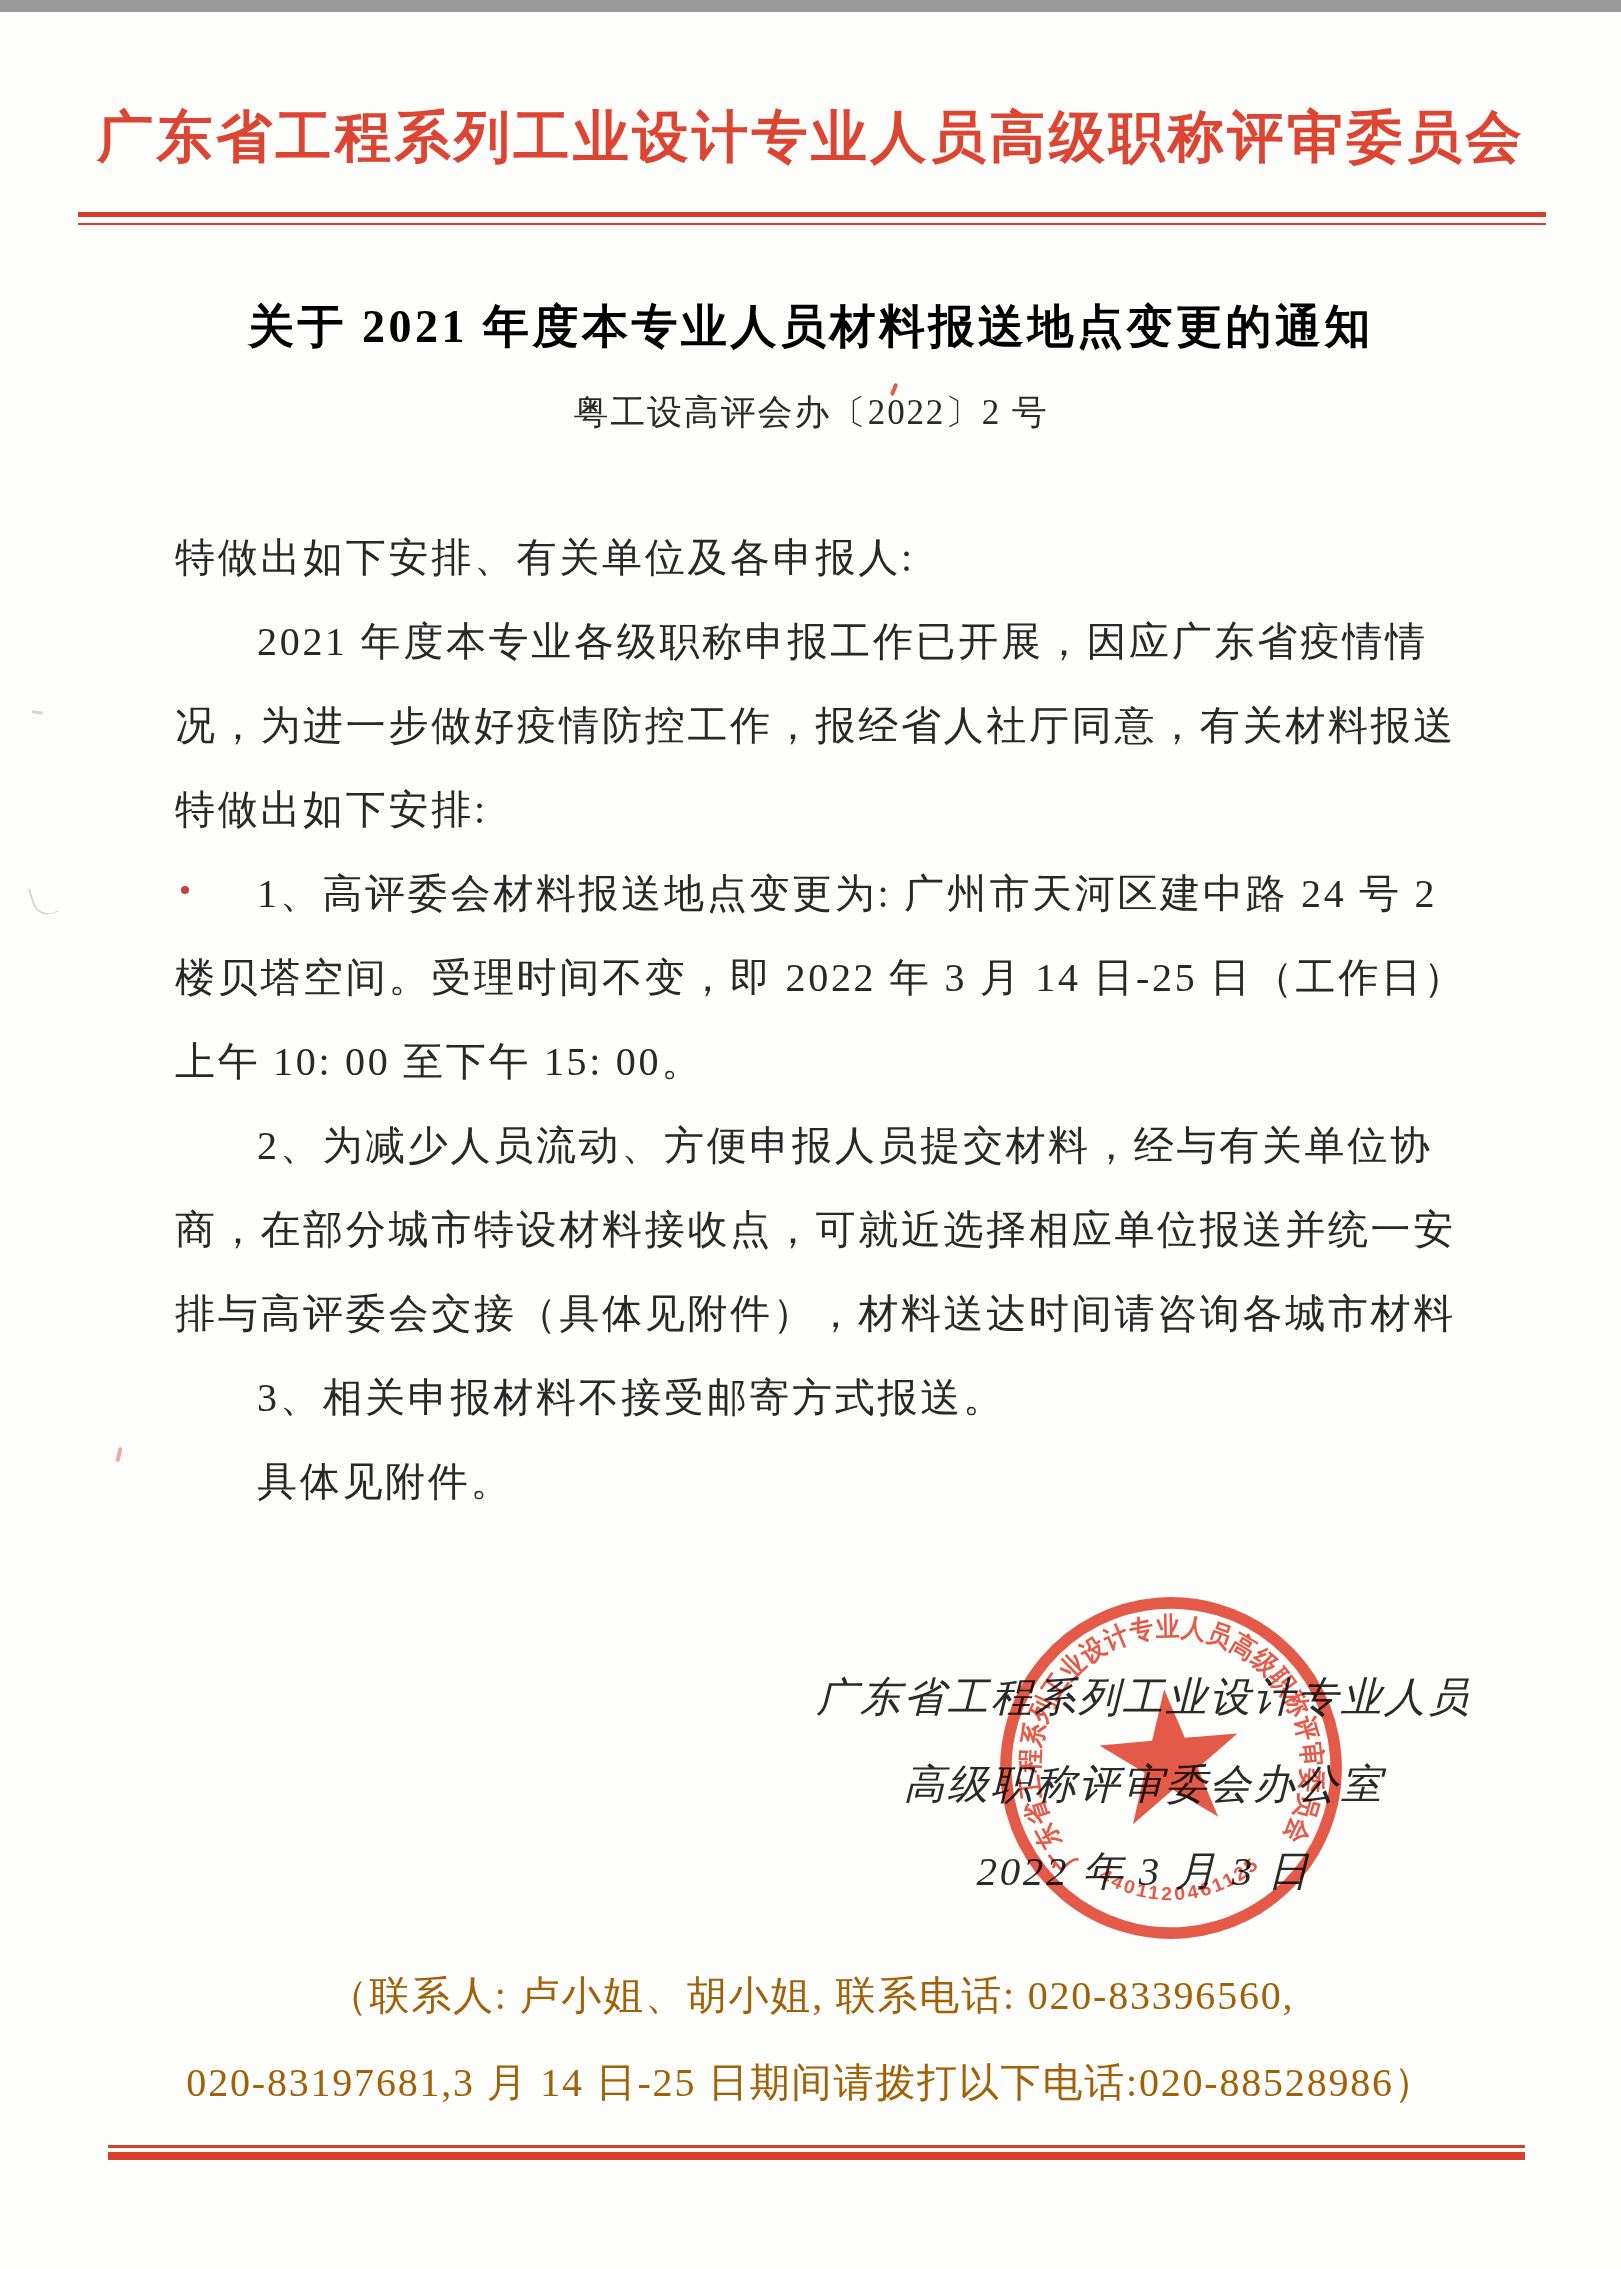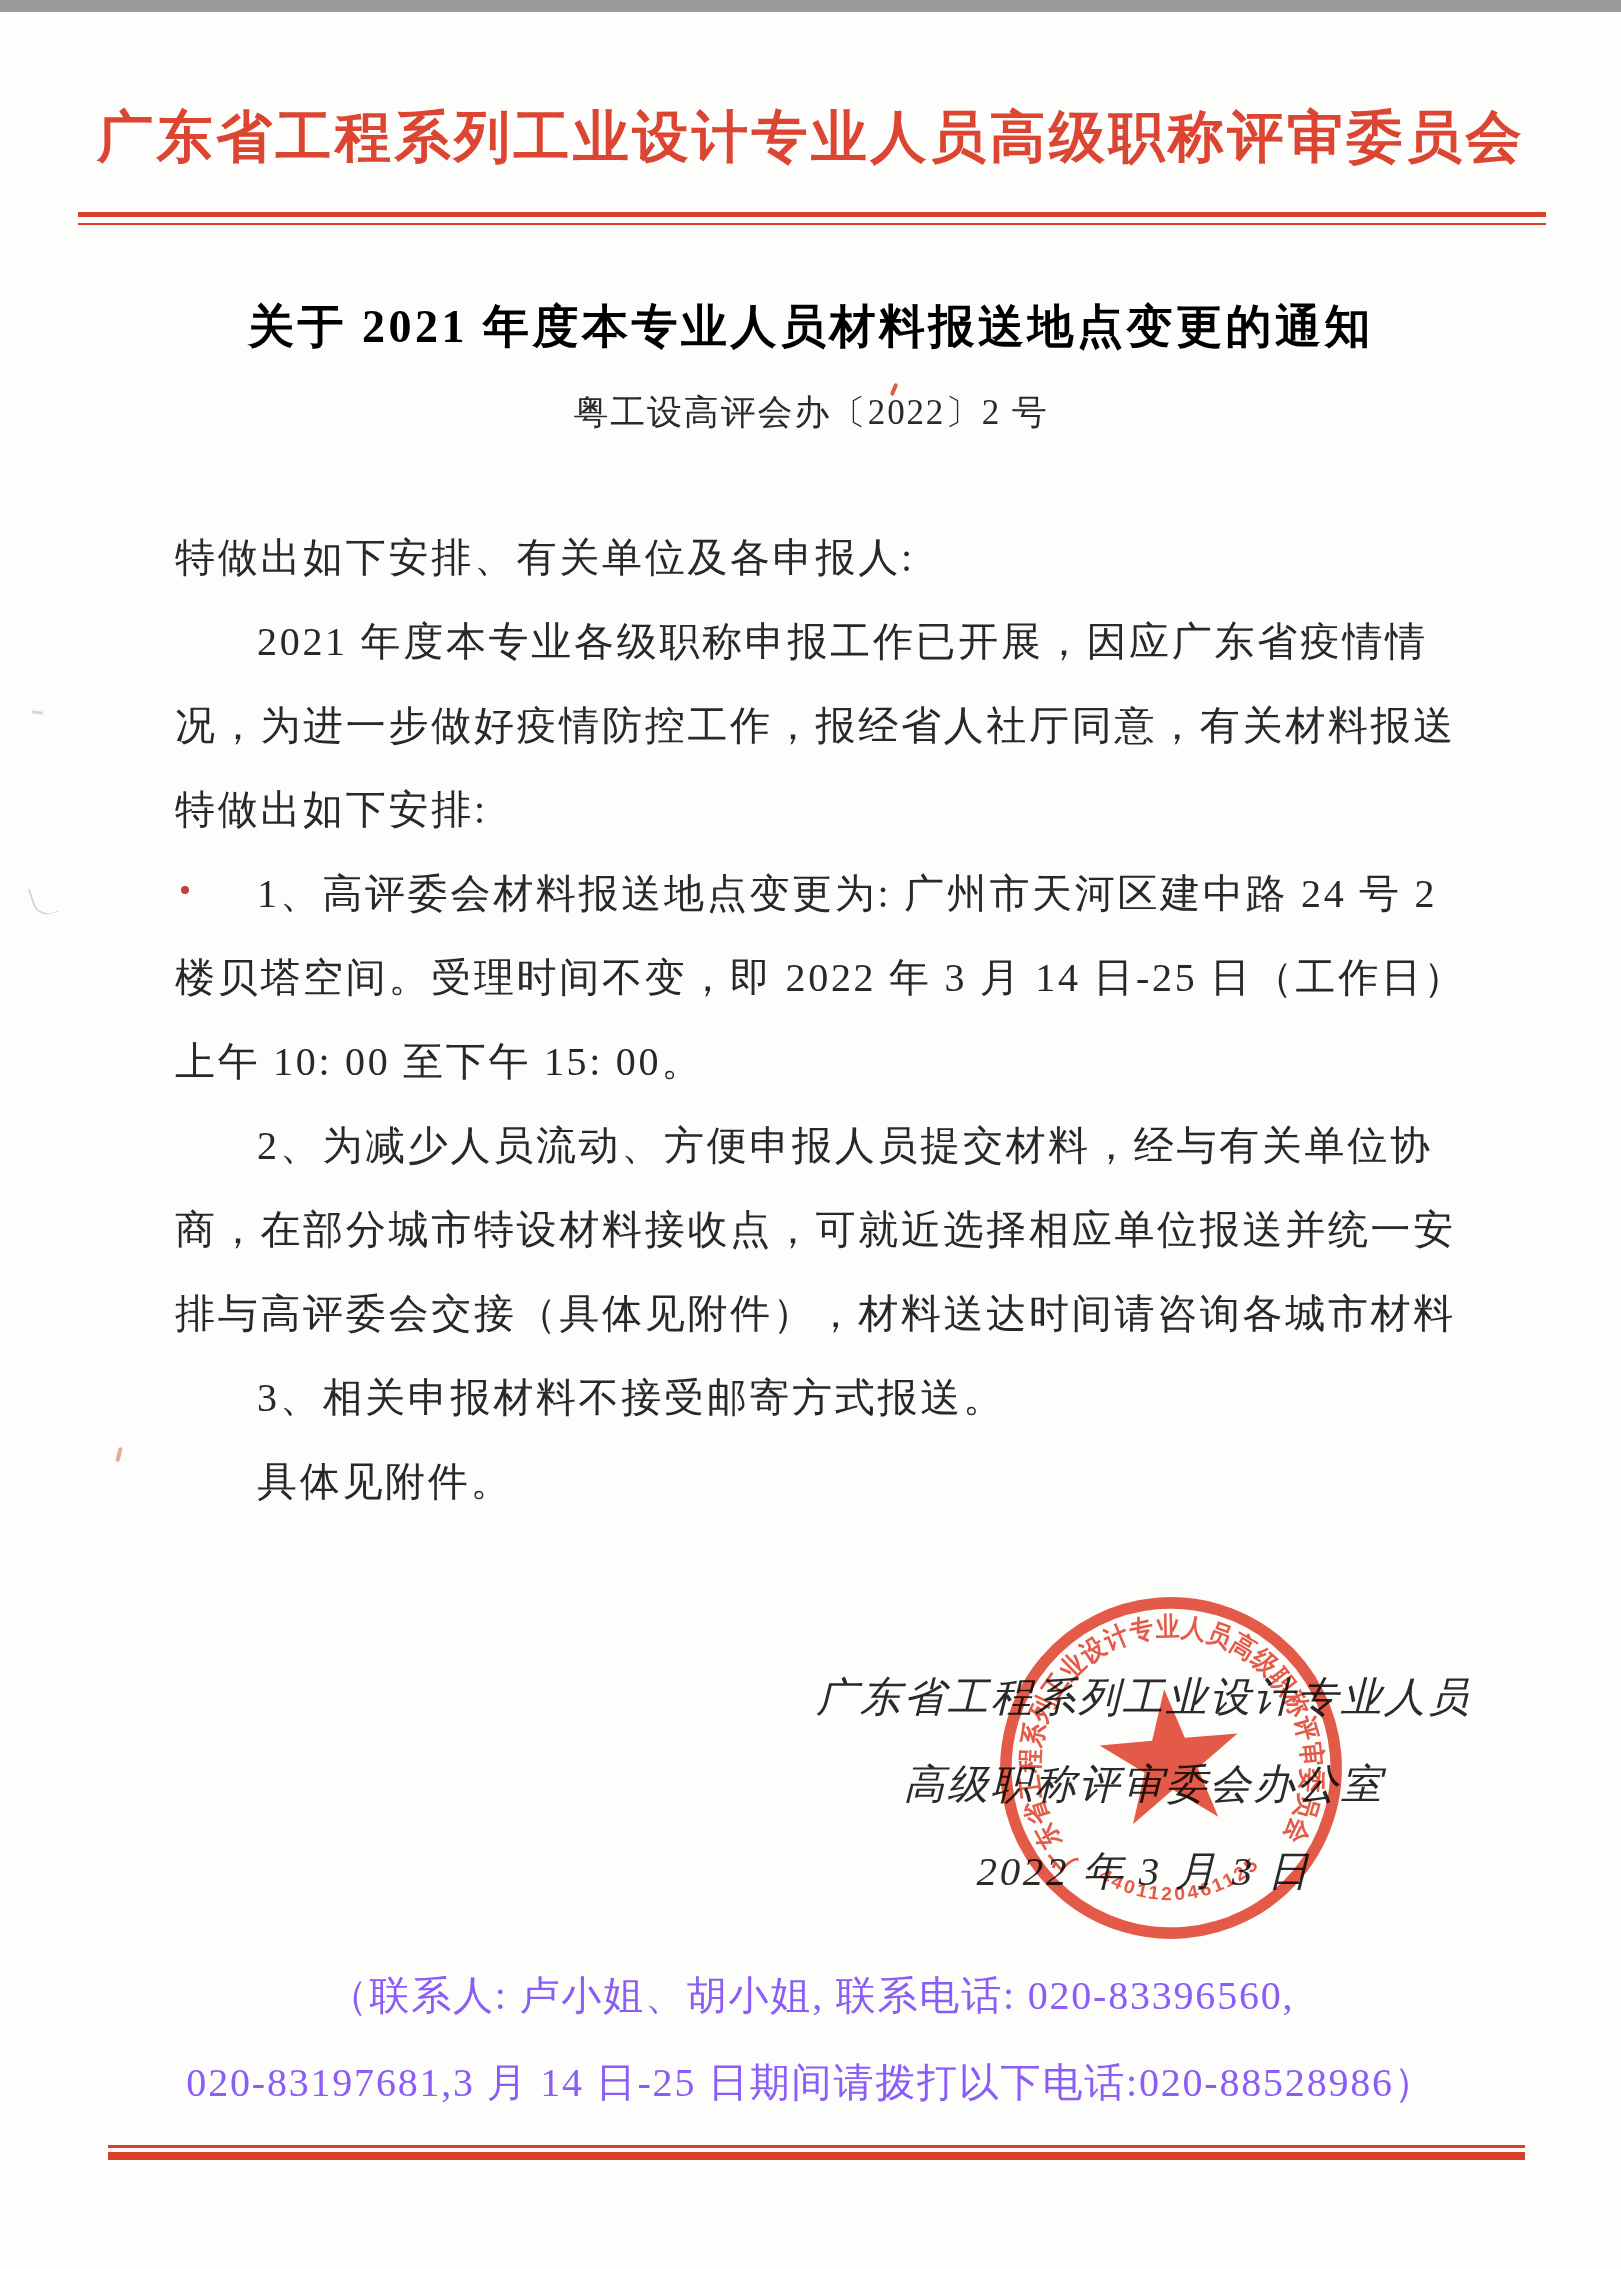--- a/index.html
+++ b/index.html
@@ -48,21 +48,21 @@
   .body-block .line.indented{padding-left:82px;}
   
   .signature-block{
     position:absolute;top:1642px;left:798px;width:692px;
     text-align:center;font-size:41px;letter-spacing:2.7px;color:#2a2a2a;
   }
   .signature-block .sig-line{height:87px;line-height:87px;white-space:nowrap;font-style:italic;}
   
   .contact-block{
     position:absolute;top:1940px;left:0;width:100%;
-    text-align:center;font-size:40px;letter-spacing:1.8px;color:#8b5cf6;
+    text-align:center;font-size:40px;letter-spacing:1.8px;color:#a16207;
   }
   .contact-block .contact-line{height:87px;line-height:87px;white-space:nowrap;}
   
   .seal{
     position:absolute;top:1574px;left:989px;width:364px;height:364px;
     transform:rotate(-5deg);
     opacity:.88;
     mix-blend-mode:multiply;
     pointer-events:none;
   }

